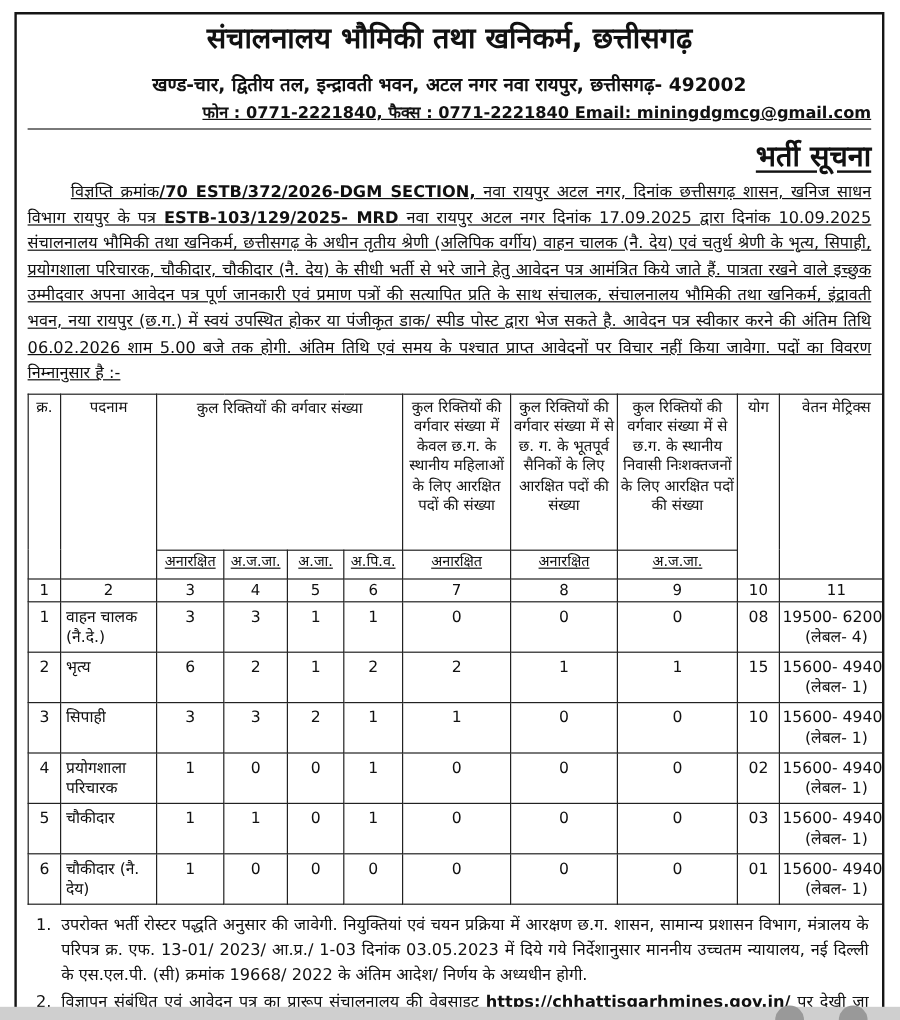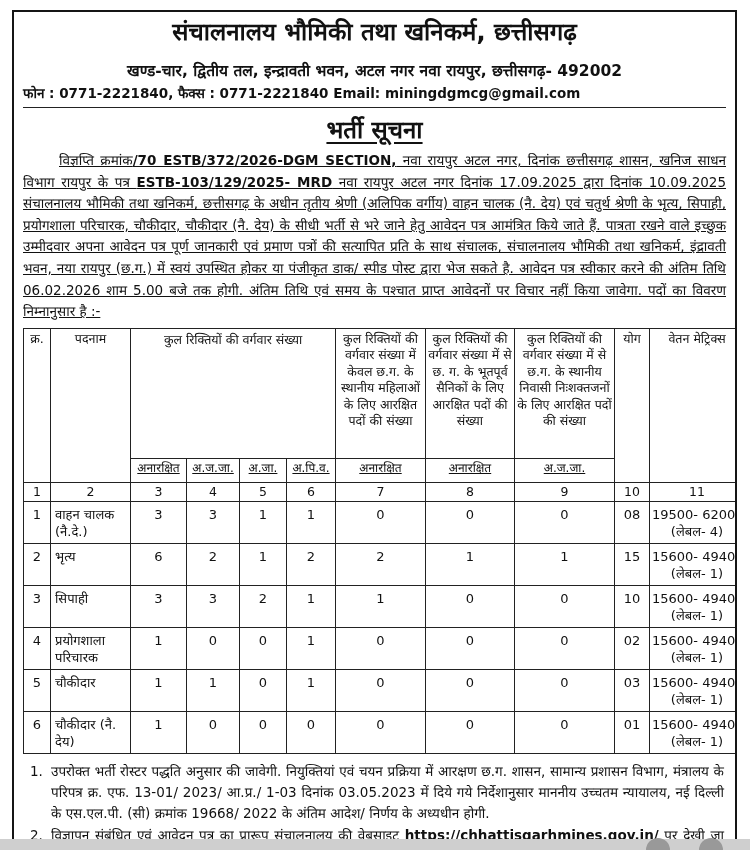--- a/index.html
+++ b/index.html
@@ -16,24 +16,24 @@
     position:absolute; left:12px; top:10px;
     width:725px; height:840px;
     border:2px solid #151515;
     border-bottom-width:4px;
     background:#fff;
     padding:5px 9px 4px 9px;
     overflow:hidden;
   }
   .org-title { text-align:center; font-size:24px; font-weight:bold; line-height:1.25; }
   .org-address { text-align:center; font-size:15.5px; font-weight:bold; margin-top:12px; }
-  .org-contact { text-align:left; font-size:13.5px; font-weight:bold; margin-top:3px; }
+  .org-contact { text-align:right; font-size:13.5px; font-weight:bold; margin-top:3px;text-decoration:underline; }
   .head-rule { border:none; border-top:1.6px solid #222; margin:5px 0 2px 0; }
   .notice-title {
-    text-align:center; font-size:24px; font-weight:bold;
+    text-align:right; font-size:24px; font-weight:bold;
     text-decoration:underline; text-underline-offset:4px;
     margin:4px 0 5px 0;
   }
   .intro {
     font-size:13.5px; line-height:1.6; text-align:justify;
     text-indent:36px;
     text-decoration:underline;
   }
   .b { font-weight:bold; }
 

